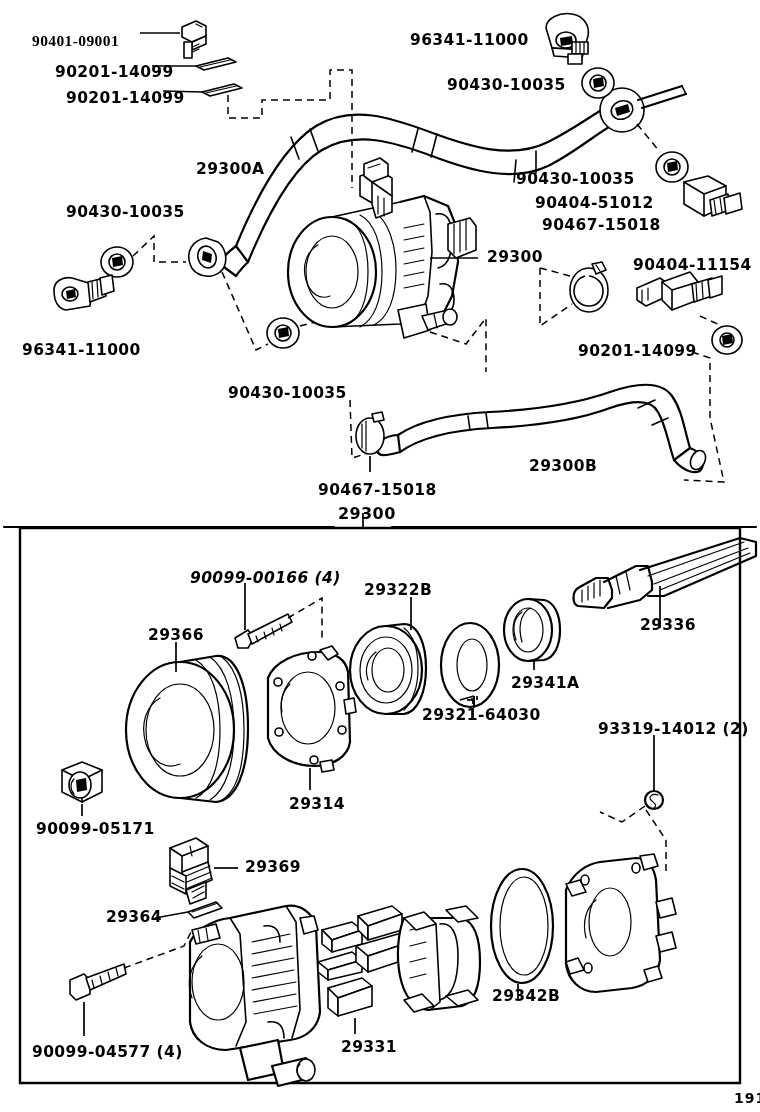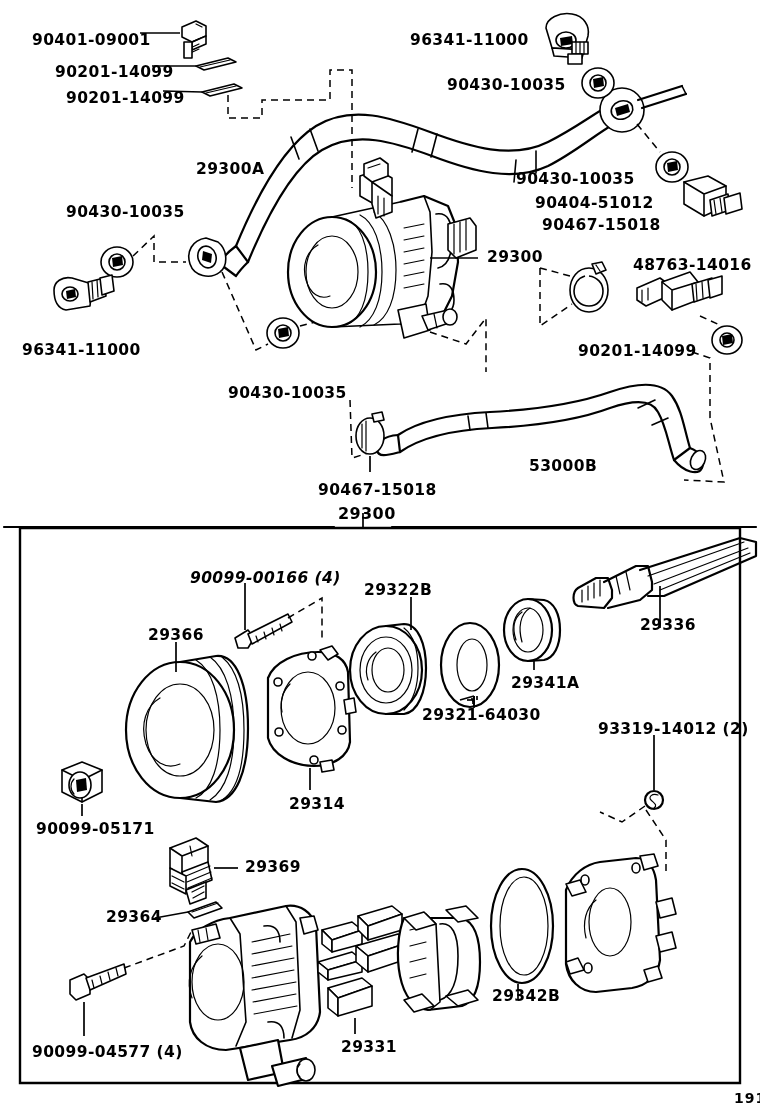--- a/index.html
+++ b/index.html
@@ -433,37 +433,37 @@
         <path class="wht" d="M656 902 L672 898 L676 914 L660 918 Z"></path>
         <path class="wht" d="M656 936 L672 932 L676 948 L660 952 Z"></path>
         <ellipse class="wht" cx="585" cy="880" rx="4" ry="5"></ellipse>
         <ellipse class="wht" cx="588" cy="968" rx="4" ry="5"></ellipse>
         <ellipse class="wht" cx="636" cy="868" rx="4" ry="5"></ellipse>
       </g>
       <path class="dash" d="M646 810 L666 840 L666 876"></path>
     </g>
   </svg>
 
-  <div class="lbl" style="left:32px;top:33px;">90401-09001</div>
+  <div class="lbl" style="left:32px;top:33px;font-family:Liberation Serif, serif;">90401-09001</div>
   <div class="lbl" style="left:55px;top:65px;">90201-14099</div>
   <div class="lbl" style="left:66px;top:91px;">90201-14099</div>
   <div class="lbl" style="left:410px;top:33px;">96341-11000</div>
   <div class="lbl" style="left:447px;top:78px;">90430-10035</div>
   <div class="lbl" style="left:196px;top:162px;">29300A</div>
   <div class="lbl" style="left:516px;top:172px;">90430-10035</div>
   <div class="lbl" style="left:535px;top:196px;">90404-51012</div>
   <div class="lbl" style="left:542px;top:218px;">90467-15018</div>
   <div class="lbl" style="left:66px;top:205px;">90430-10035</div>
   <div class="lbl" style="left:487px;top:250px;">29300</div>
-  <div class="lbl" style="left:633px;top:258px;">48763-14016</div>
+  <div class="lbl" style="left:633px;top:258px;">90404-11154</div>
   <div class="lbl" style="left:22px;top:343px;">96341-11000</div>
   <div class="lbl" style="left:578px;top:344px;">90201-14099</div>
   <div class="lbl" style="left:228px;top:386px;">90430-10035</div>
   <div class="lbl" style="left:318px;top:483px;">90467-15018</div>
-  <div class="lbl" style="left:529px;top:459px;">53000B</div>
+  <div class="lbl" style="left:529px;top:459px;">29300B</div>
 
   <div class="lbl" style="left:338px;top:506px;font-size:16px;">29300</div>
 
   <div class="lbl" style="left:190px;top:571px;font-style:italic;">90099-00166 (4)</div>
   <div class="lbl" style="left:364px;top:583px;">29322B</div>
   <div class="lbl" style="left:640px;top:618px;">29336</div>
   <div class="lbl" style="left:148px;top:628px;">29366</div>
   <div class="lbl" style="left:511px;top:676px;">29341A</div>
   <div class="lbl" style="left:422px;top:708px;">29321-64030</div>
   <div class="lbl" style="left:598px;top:722px;">93319-14012 (2)</div>

